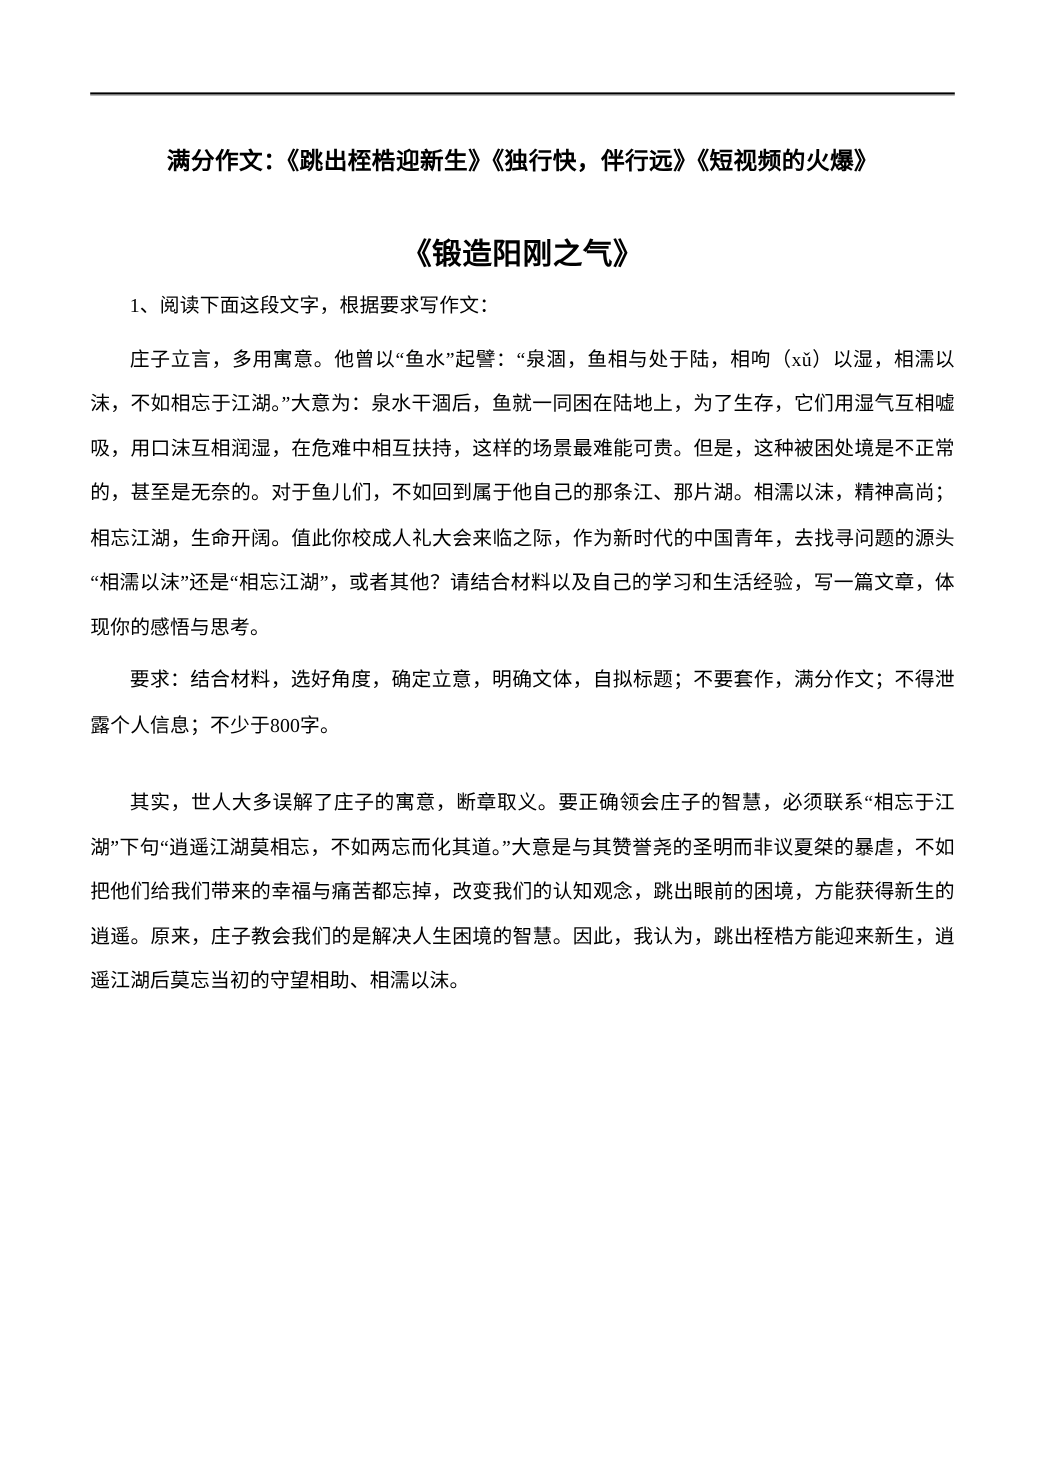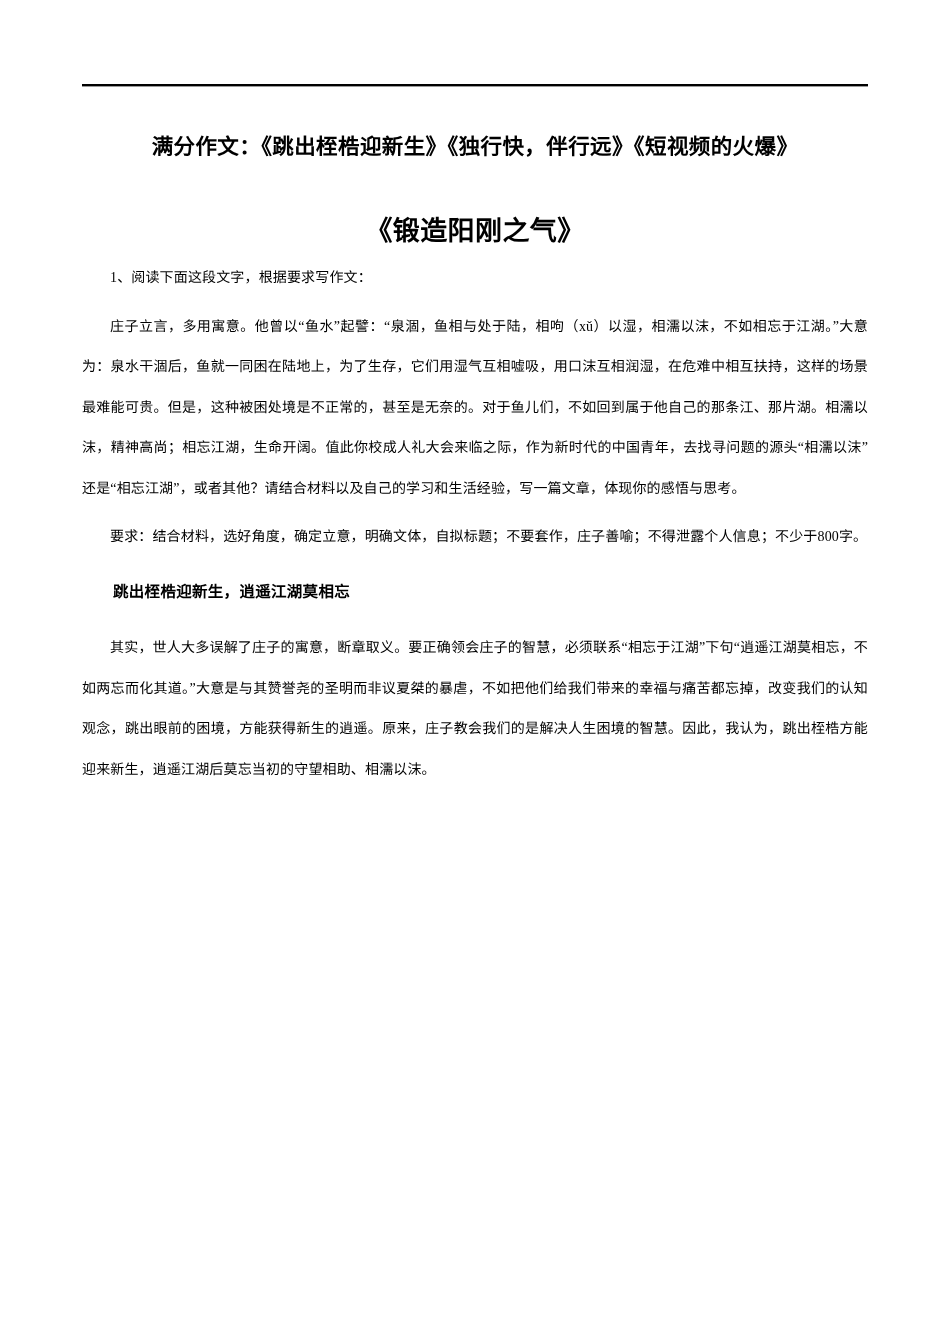--- a/index.html
+++ b/index.html
@@ -66,21 +66,21 @@
 
   
   .body-block {
     position: absolute;
     left: 0;
     top: 258px;
     width: 786px;
   }
   p.para {
     margin: 0 0 0 0;
-    font-size: 14px;
+    font-size: 18px;
     line-height: 40.5px;
     text-align: justify;
     text-justify: inter-ideograph;
     text-indent: 2em;
     letter-spacing: 0.15px;
   }
   .gap-sm { height: 8px; }
   .gap-md { height: 14px; }
 
   h2.sub-heading {
@@ -109,25 +109,24 @@
     <div class="body-block">
 
       <p class="para">1、阅读下面这段文字，根据要求写作文：</p>
 
       <div class="gap-sm"></div>
 
       <p class="para">庄子立言，多用寓意。他曾以“鱼水”起譬：“泉涸，鱼相与处于陆，相呴（xǔ）以湿，相濡以沫，不如相忘于江湖。”大意为：泉水干涸后，鱼就一同困在陆地上，为了生存，它们用湿气互相嘘吸，用口沫互相润湿，在危难中相互扶持，这样的场景最难能可贵。但是，这种被困处境是不正常的，甚至是无奈的。对于鱼儿们，不如回到属于他自己的那条江、那片湖。相濡以沫，精神高尚；相忘江湖，生命开阔。值此你校成人礼大会来临之际，作为新时代的中国青年，去找寻问题的源头“相濡以沫”还是“相忘江湖”，或者其他？请结合材料以及自己的学习和生活经验，写一篇文章，体现你的感悟与思考。</p>
 
       <div class="gap-sm"></div>
 
-      <p class="para">要求：结合材料，选好角度，确定立意，明确文体，自拟标题；不要套作，庄子善喻；不得泄露个人信息；不少于800字。</p>
+      <p class="para">要求：结合材料，选好角度，确定立意，明确文体，自拟标题；不要套作，满分作文；不得泄露个人信息；不少于800字。</p>
 
       <div class="gap-md"></div>
 
-      <h2 class="sub-heading">跳出桎梏迎新生，逍遥江湖莫相忘</h2>
 
       <div class="gap-sm"></div>
 
 
       <div class="gap-sm"></div>
 
       <p class="para">其实，世人大多误解了庄子的寓意，断章取义。要正确领会庄子的智慧，必须联系“相忘于江湖”下句“逍遥江湖莫相忘，不如两忘而化其道。”大意是与其赞誉尧的圣明而非议夏桀的暴虐，不如把他们给我们带来的幸福与痛苦都忘掉，改变我们的认知观念，跳出眼前的困境，方能获得新生的逍遥。原来，庄子教会我们的是解决人生困境的智慧。因此，我认为，跳出桎梏方能迎来新生，逍遥江湖后莫忘当初的守望相助、相濡以沫。</p>
 
       <div class="gap-sm"></div>
 

